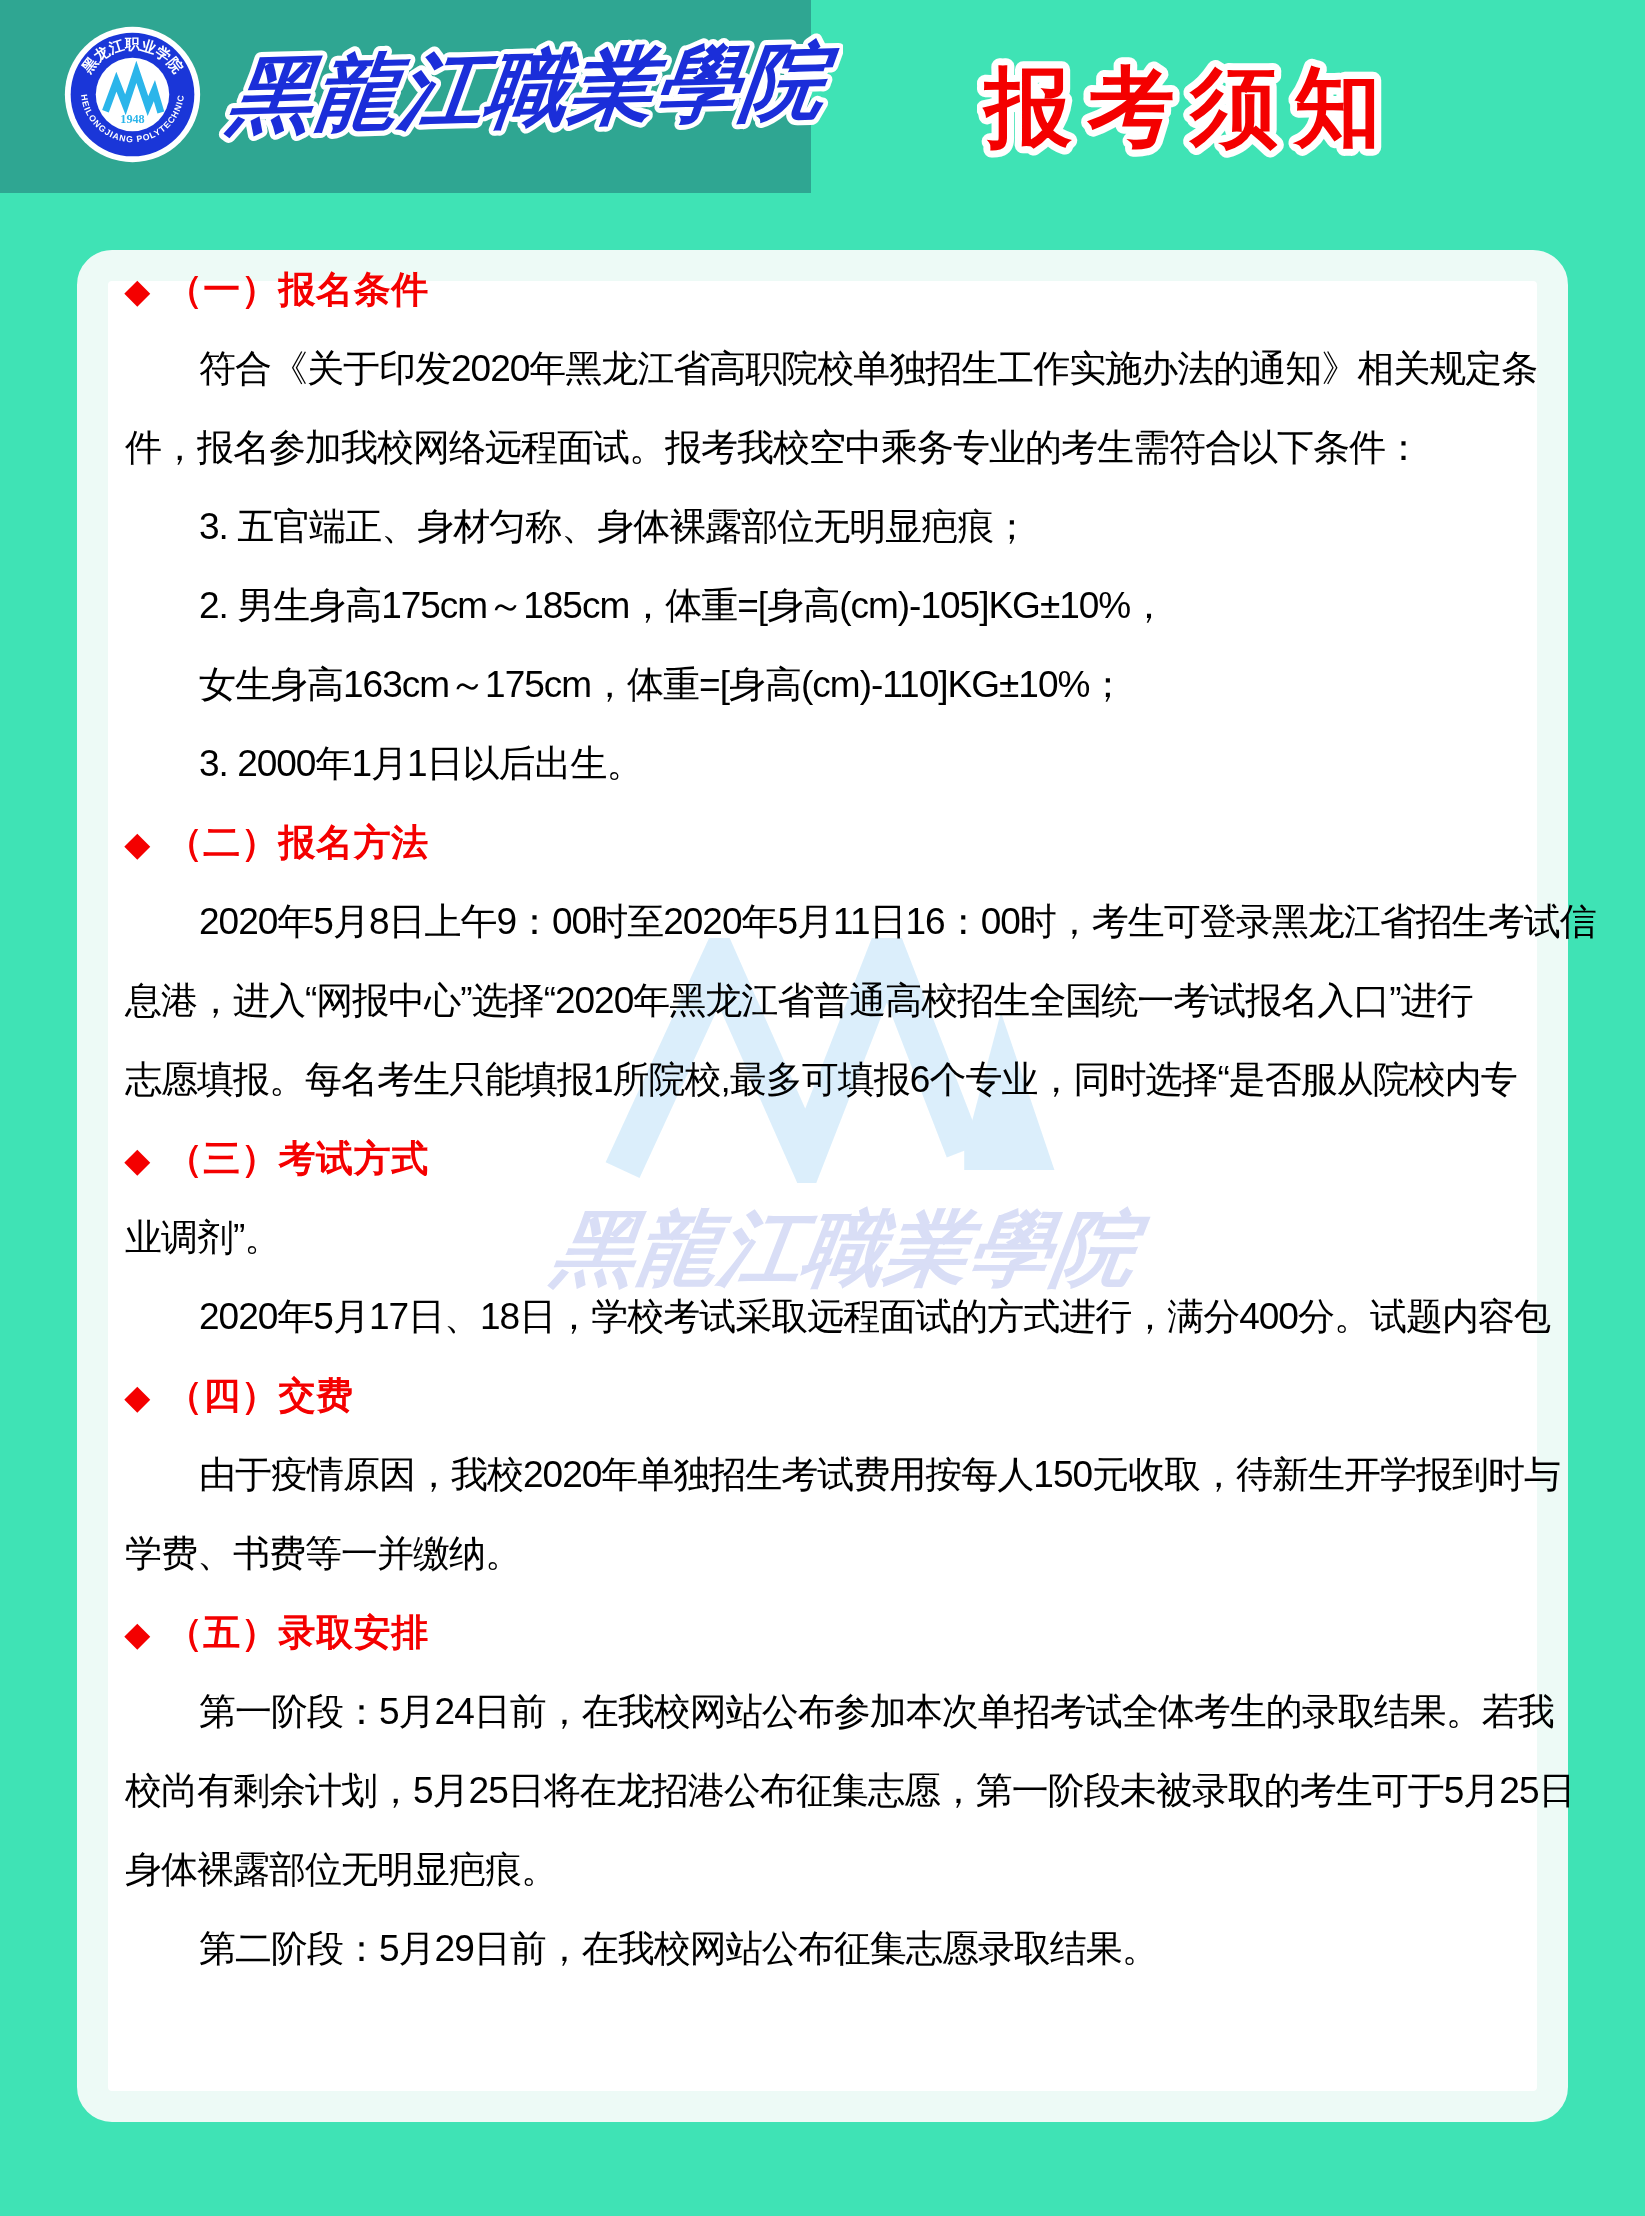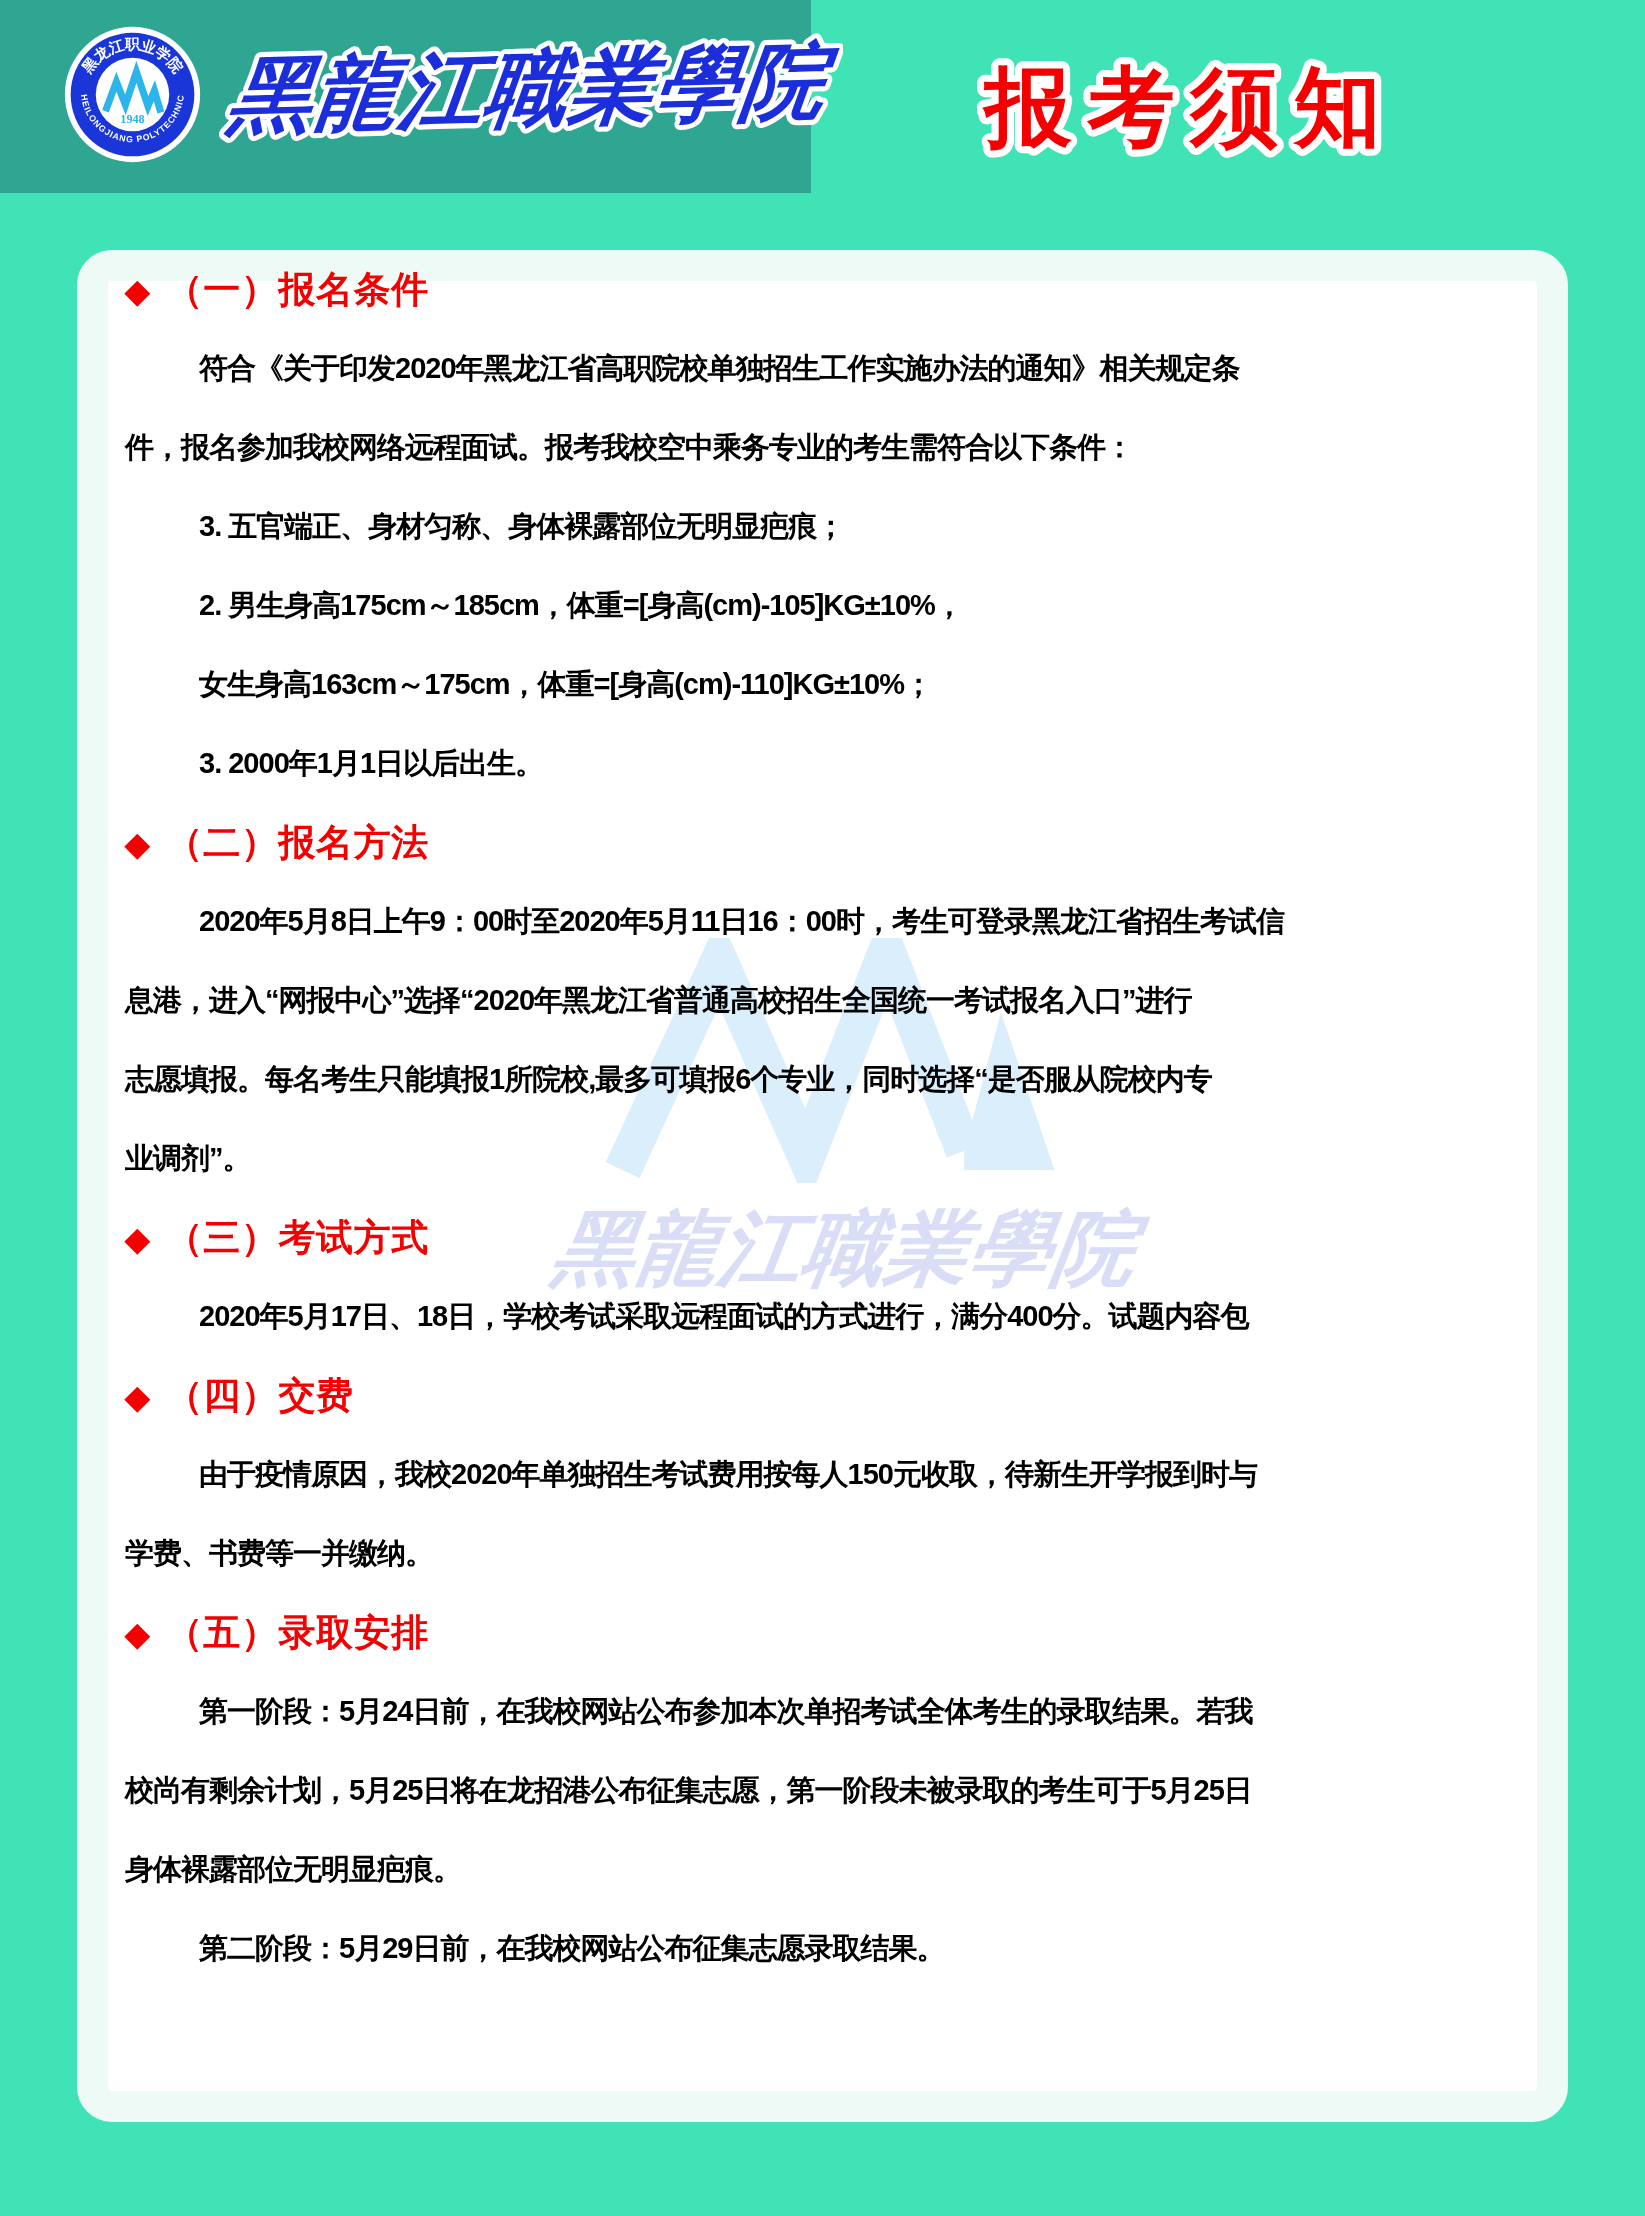--- a/index.html
+++ b/index.html
@@ -31,23 +31,23 @@
   .notice-body{
     position:absolute;left:125px;top:250px;width:1416px;
     z-index:3;
     color:#000;
   }
   .line{
     height:79px;line-height:79px;
     white-space:nowrap;
   }
   .line.body{
-    font-size:29px;
+    font-size:37px;
     letter-spacing:-1px;
-    font-weight:700;
+    font-weight:400;
   }
   .line.body.indent{ text-indent:74px; }
   .line.heading{
     color:#f40000;
     font-weight:900;
     font-size:37px;
     letter-spacing:0.6px;
   }
   .bullet{
     font-size:32px;
@@ -102,22 +102,22 @@
     <div class="line body indent">符合《关于印发2020年黑龙江省高职院校单独招生工作实施办法的通知》相关规定条</div>
     <div class="line body">件，报名参加我校网络远程面试。报考我校空中乘务专业的考生需符合以下条件：</div>
     <div class="line body indent">3. 五官端正、身材匀称、身体裸露部位无明显疤痕；</div>
     <div class="line body indent">2. 男生身高175cm～185cm，体重=[身高(cm)-105]KG±10%，</div>
     <div class="line body indent">女生身高163cm～175cm，体重=[身高(cm)-110]KG±10%；</div>
     <div class="line body indent">3. 2000年1月1日以后出生。</div>
     <div class="line heading"><span class="bullet">◆</span><span>（二）报名方法</span></div>
     <div class="line body indent">2020年5月8日上午9：00时至2020年5月11日16：00时，考生可登录黑龙江省招生考试信</div>
     <div class="line body">息港，进入“网报中心”选择“2020年黑龙江省普通高校招生全国统一考试报名入口”进行</div>
     <div class="line body">志愿填报。每名考生只能填报1所院校,最多可填报6个专业，同时选择“是否服从院校内专</div>
+    <div class="line heading"><span class="bullet">◆</span><span>（三）考试方式</span></div>
     <div class="line body">业调剂”。</div>
-    <div class="line heading"><span class="bullet">◆</span><span>（三）考试方式</span></div>
     <div class="line body indent">2020年5月17日、18日，学校考试采取远程面试的方式进行，满分400分。试题内容包</div>
     <div class="line heading"><span class="bullet">◆</span><span>（四）交费</span></div>
     <div class="line body indent">由于疫情原因，我校2020年单独招生考试费用按每人150元收取，待新生开学报到时与</div>
     <div class="line body">学费、书费等一并缴纳。</div>
     <div class="line heading"><span class="bullet">◆</span><span>（五）录取安排</span></div>
     <div class="line body indent">第一阶段：5月24日前，在我校网站公布参加本次单招考试全体考生的录取结果。若我</div>
     <div class="line body">校尚有剩余计划，5月25日将在龙招港公布征集志愿，第一阶段未被录取的考生可于5月25日</div>
     <div class="line body">身体裸露部位无明显疤痕。</div>
     <div class="line body indent">第二阶段：5月29日前，在我校网站公布征集志愿录取结果。</div>
   </main>

